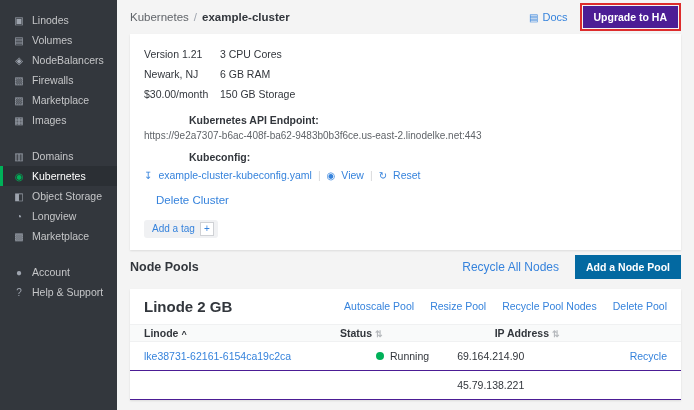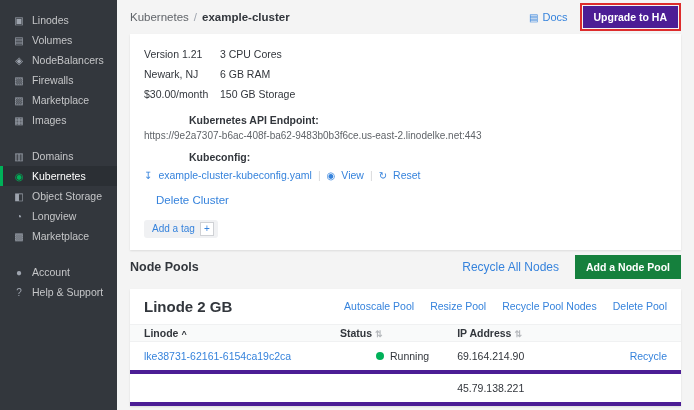--- a/index.html
+++ b/index.html
@@ -59,39 +59,39 @@
   .add-tag-label { color:#3683dc; font-size:10px; }
   .plus-box {
     width:14px; height:14px; border:1px solid #cfd1d5; background:#fff;
     color:#3683dc; font-size:10px; line-height:12px; text-align:center;
   }
   
   .pools-bar { display:flex; align-items:center; margin:5px 0 10px; }
   .pools-title { flex:1; font-size:12.5px; font-weight:bold; }
   .recycle-all { font-size:12px; color:#3683dc; margin-right:16px; cursor:pointer; }
   .add-pool-btn {
-    background:#15803d; color:#fff; border:none; font-size:10.5px; font-weight:bold;
+    background:#0369a1; color:#fff; border:none; font-size:10.5px; font-weight:bold;
     padding:6px 11px; cursor:pointer; font-family:inherit;
   }
   .pool-card { display:flex; flex-direction:column; }
   .pool-head { display:flex; align-items:center; padding:9px 14px; }
   .pool-name { flex:1; font-size:15px; font-weight:bold; }
   .pool-actions { display:flex; gap:16px; font-size:10.5px; }
   table { width:100%; border-collapse:collapse; font-size:10.5px; }
   thead th {
     background:#f9fafa; text-align:left; font-weight:bold; color:#32363c;
     padding:2px 14px; border-top:1px solid #f0f1f2; border-bottom:1px solid #f0f1f2;
   }
   th .sort { color:#b6b9bd; font-size:9px; margin-left:3px; }
   th .sort-active { color:#32363c; font-weight:bold; font-size:9px; margin-left:3px; }
   .col-linode { width:196px; }
   .col-status { width:108px; }
-  .col-ip { width:168px; }
+  .col-ip { width:168px;text-align:center; }
   .col-action { text-align:right; }
-  tbody td { padding:8px 14px; border-bottom:4px solid #4c1d95; color:#32363c; }
+  tbody td { padding:8px 14px; border-bottom:1px solid #4c1d95; color:#32363c; }
   .status-cell { display:flex; align-items:center; gap:6px;margin-left:36px; }
   .status-dot { width:8px; height:8px; border-radius:50%; background:#00b159; display:inline-block; }
   .action-cell { text-align:right; }
 </style>
 </head>
 <body>
 
 <div class="app">
 
   <nav class="sidebar">

